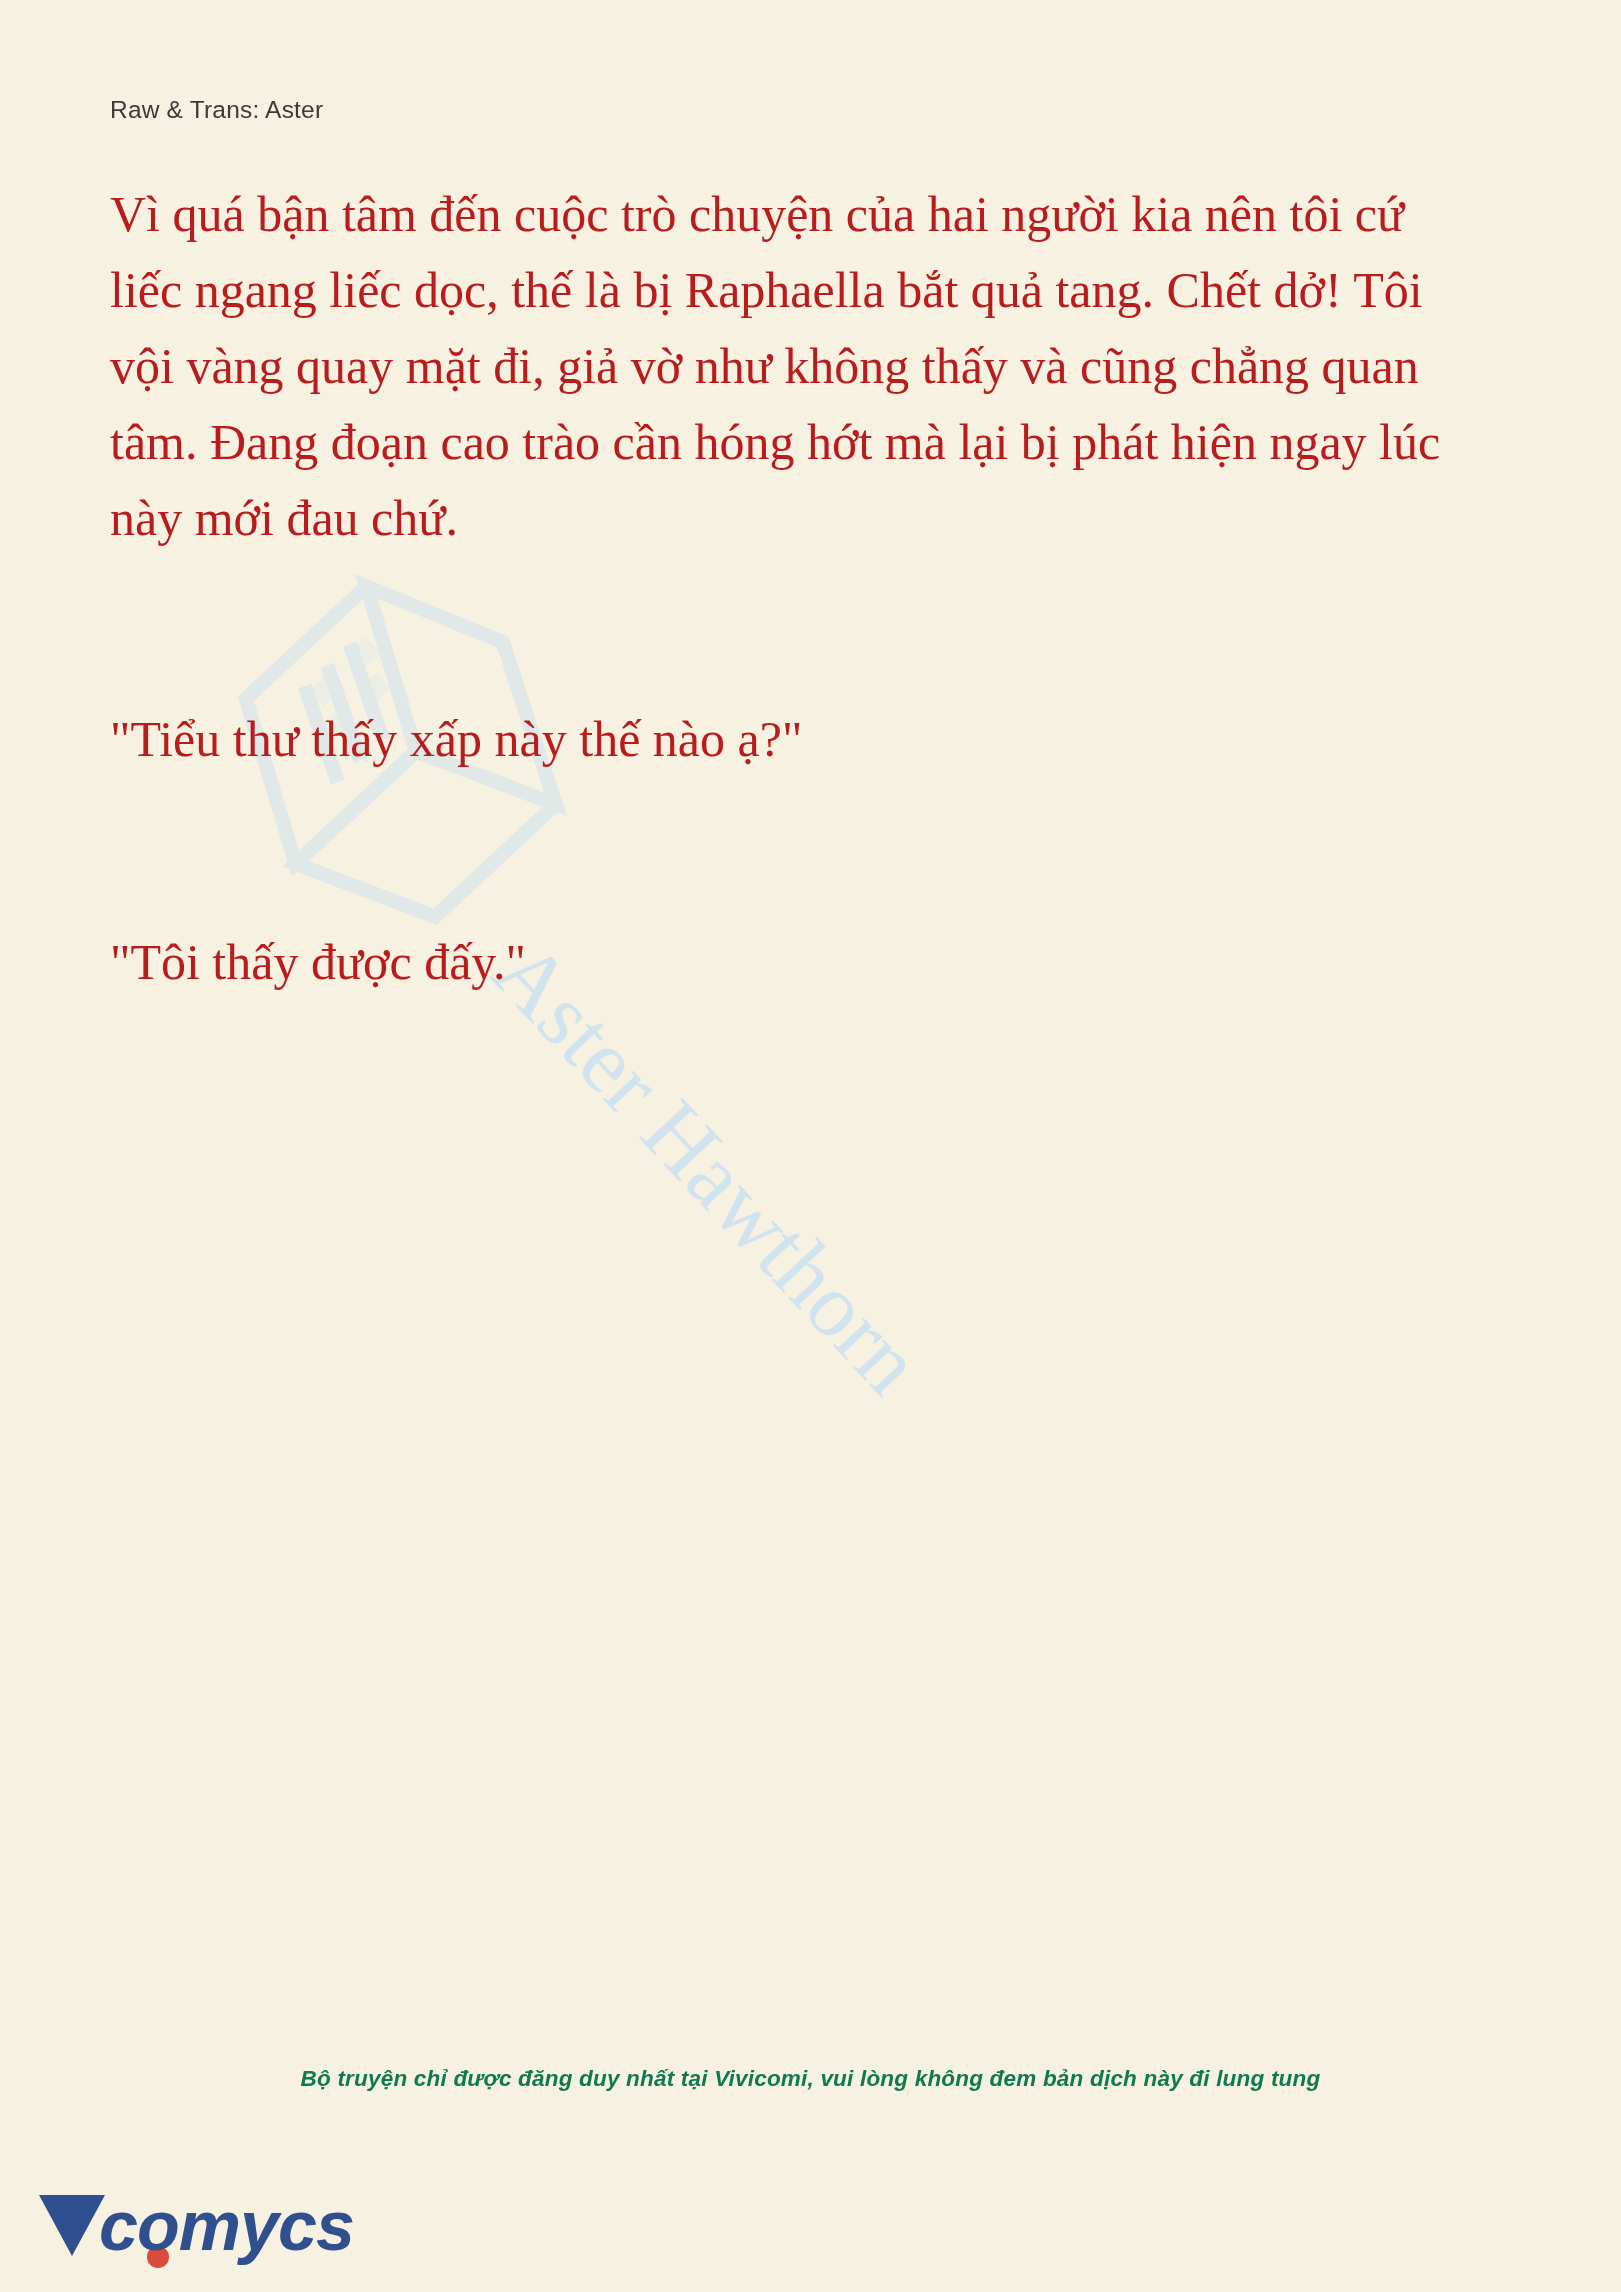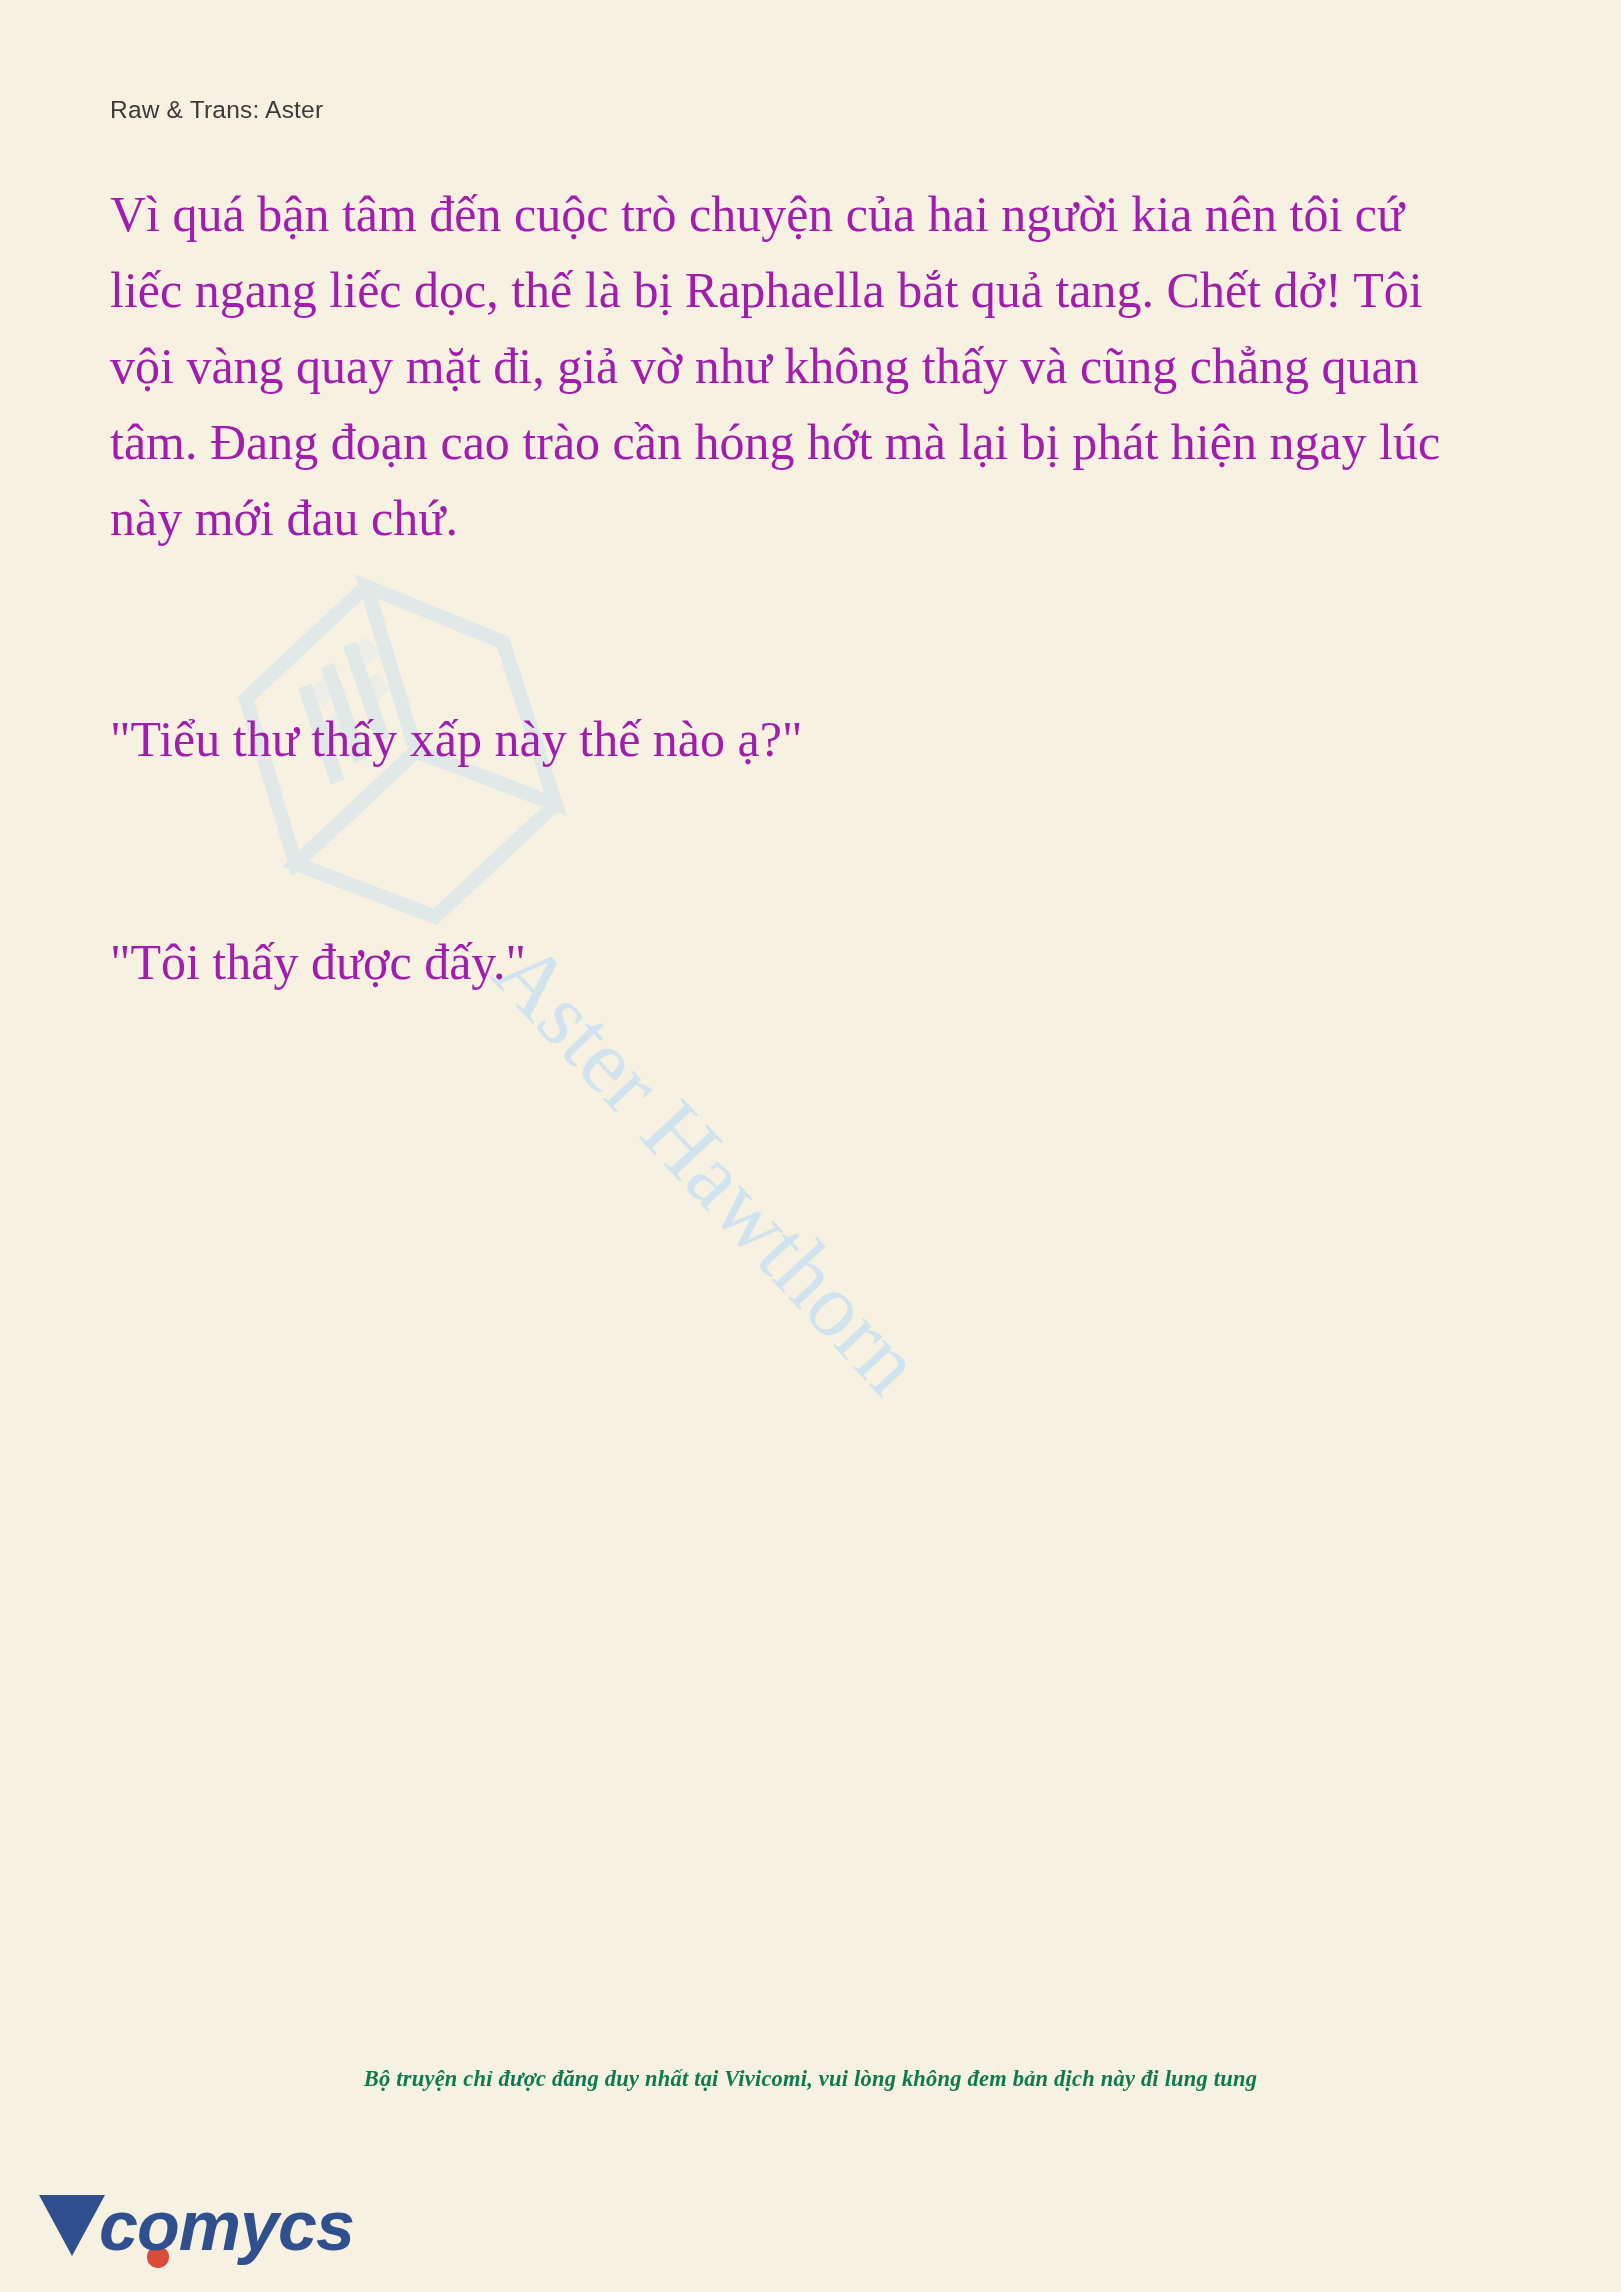--- a/index.html
+++ b/index.html
@@ -71,39 +71,39 @@
     position: absolute;
     left: 110px;
     top: 176px;
     width: 1402px;
     z-index: 3;
   }
   .para {
     font-family: "Liberation Serif", serif;
     font-size: 50px;
     line-height: 1.52;
-    color: #a21caf;
+    color: #b91c1c;
     margin: 0 0 0 0;
     max-width: 1372px;
   }
   .para.p1 { width: 1362px; }
   .gap-lg { height: 145px; }
   .gap-md { height: 147px; }
 
   
   .credit-bottom {
     position: absolute;
     left: 0;
     top: 2058px;
     width: 1621px;
     text-align: center;
     z-index: 3;
   }
   .credit-bottom div {
-    font-family: Liberation Serif, serif;
+    font-family: Liberation Sans, sans-serif;
     font-weight: bold;
     font-style: italic;
     font-size: 22.5px;
     color: #0f7a4f;
     line-height: 1.85;
     letter-spacing: 0.2px;
   }
 
   
   .brand {

